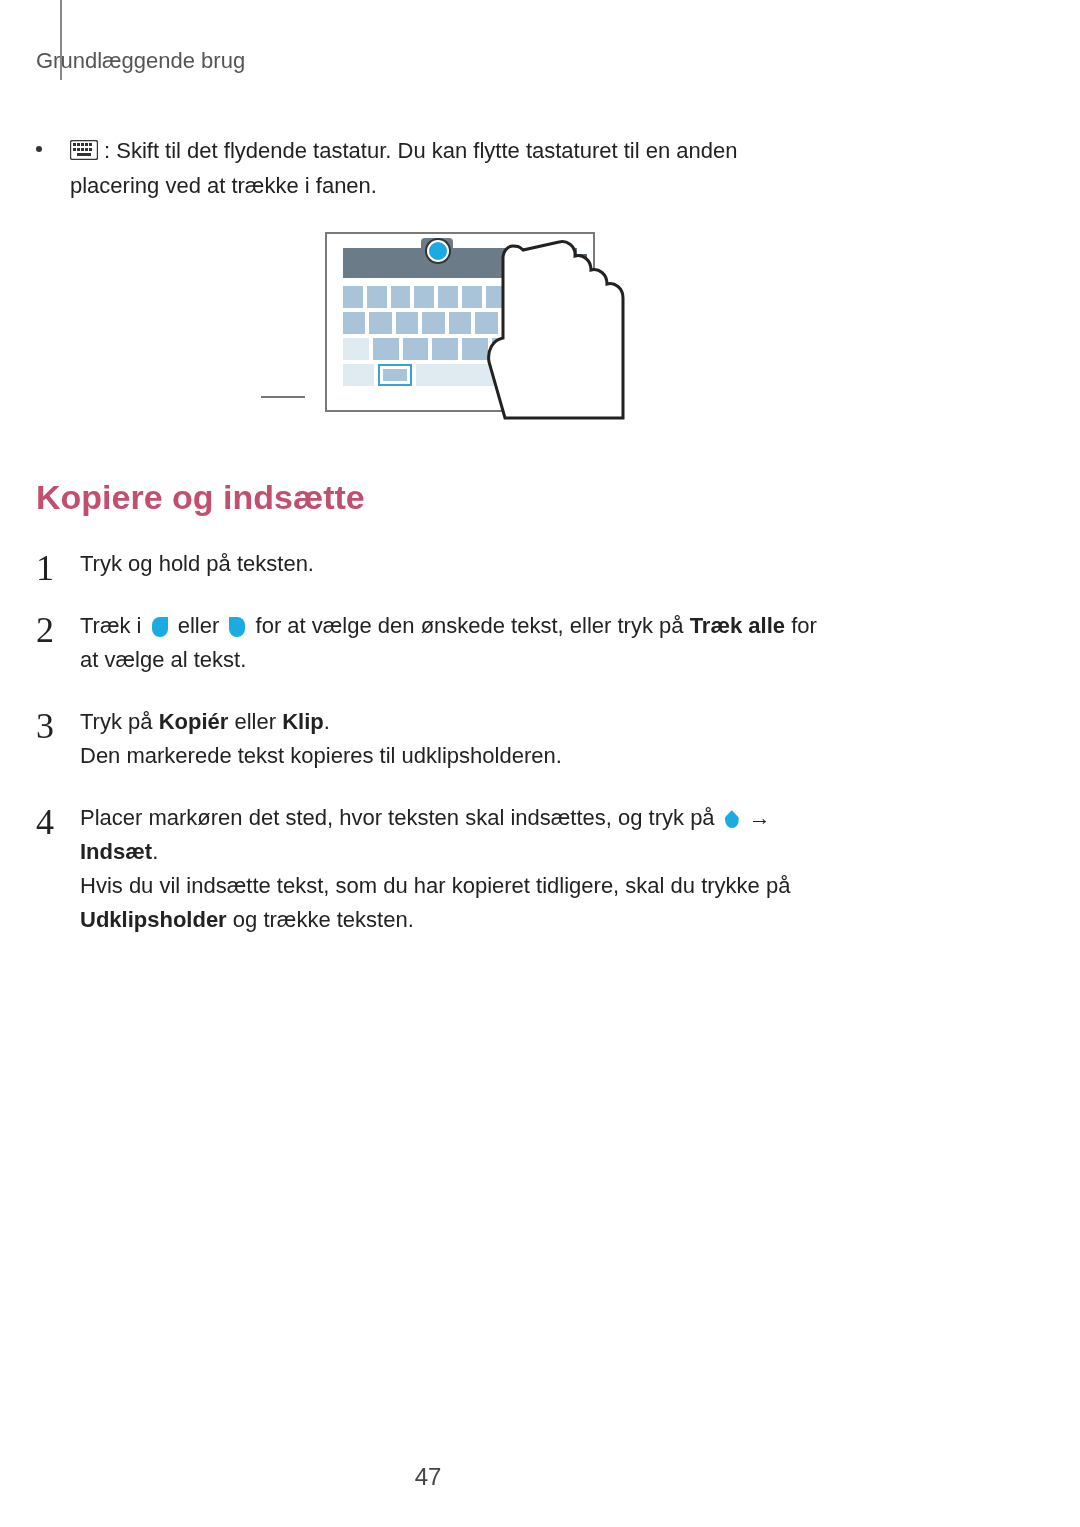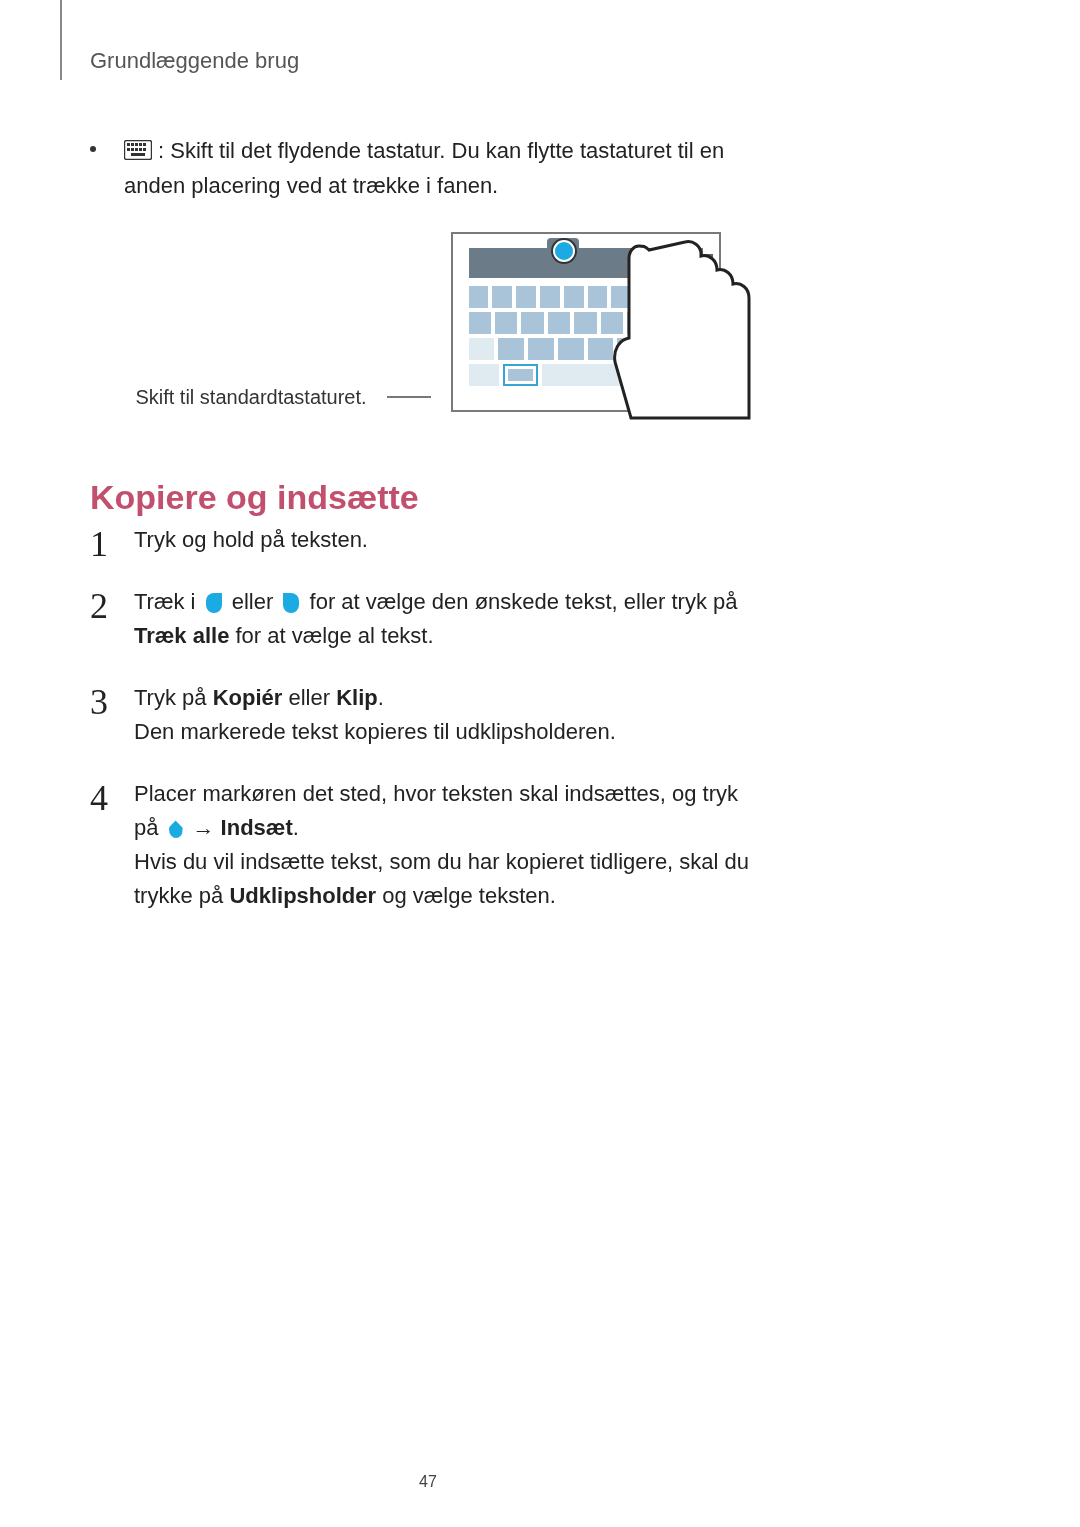--- a/index.html
+++ b/index.html
@@ -1,17 +1,17 @@
 <!DOCTYPE html>
 <html><head>
 <meta charset="utf-8">
 <style>
   * { box-sizing: border-box; margin: 0; padding: 0; }
   html, body { width: 1080px; height: 1527px; background: #fff; font-family: Arial, Helvetica, sans-serif; color: #222; }
-  .page { position: relative; width: 856px; height: 1527px; padding: 0 90px; border-radius: 23px; }
+  .page { position: relative; width: 856px; height: 1527px; padding: 0 36px; border-radius: 23px; }
   .side-rule { position: absolute; left: 60px; top: 0; width: 2px; height: 80px; background: #888; }
   .header { padding-top: 48px; font-size: 22px; color: #555; }
   .content { margin-top: 60px; font-size: 22px; line-height: 1.5; }
   .bullet-row { display: flex; align-items: flex-start; gap: 28px; }
   .bullet-dot { width: 6px; height: 6px; background: #333; border-radius: 50%; margin-top: 12px; flex: none; }
   .kb-icon { display: inline-block; vertical-align: middle; margin-right: 6px; }
   .kb-illustration-wrap { display: flex; align-items: flex-end; justify-content: center; margin-top: 30px; gap: 20px; }
   .callout-text { font-size: 20px; color: #333; white-space: nowrap; }
   .callout-line { width: 44px; height: 2px; background: #777; margin-bottom: 14px; }
   .kb-frame { border: 2px solid #7a7a7a; width: 270px; height: 180px; position: relative; background: #fff; }
@@ -22,31 +22,31 @@
   .kb-row.r2 { top: 78px; }
   .kb-row.r3 { top: 104px; }
   .kb-row.r4 { top: 130px; }
   .key { background: #a9c3d8; flex: 1; }
   .key.sp { flex: 3; background: #dfeaf1; }
   .key.sh { background: #dfeaf1; }
   .key.hl { border: 2px solid #3aa3d4; background: #fff; position: relative; }
   .key.hl::after { content: ""; position: absolute; inset: 3px; background: #a9c3d8; }
   .hand { position: absolute; right: -40px; top: -6px; width: 180px; height: 200px; }
   .touch-dot { position: absolute; left: 100px; top: 6px; width: 22px; height: 22px; background: #1babe2; border: 2px solid #fff; border-radius: 50%; box-shadow: 0 0 0 2px #333; }
-  h2.section { color: #c24f6e; font-size: 34px; font-weight: 700; margin-top: 60px; }
+  h2.section { color: #c24f6e; font-size: 34px; font-weight: 700; margin-top: 60px; margin-bottom: 24px; }
   ol.steps { list-style: none; counter-reset: step; }
   ol.steps > li { position: relative; padding-left: 44px; margin-bottom: 28px; font-size: 22px; line-height: 1.55; }
   ol.steps > li::before { counter-increment: step; content: counter(step); position: absolute; left: 0; top: -6px; font-size: 36px; font-weight: 400; color: #222; font-family: Georgia, 'Times New Roman', serif; }
   .handle { display: inline-block; width: 16px; height: 20px; background: #1babe2; vertical-align: middle; margin: 0 4px; }
   .handle.left { border-radius: 8px 0 8px 8px; }
   .handle.right { border-radius: 0 8px 8px 8px; }
   .handle.center { border-radius: 8px 8px 8px 8px / 10px 10px 10px 10px; width: 14px; height: 18px; clip-path: polygon(50% 0, 100% 40%, 100% 100%, 0 100%, 0 40%); }
   .arrow { display: inline-block; margin: 0 6px; font-size: 22px; }
   b { font-weight: 700; }
-  .page-num { position: absolute; bottom: 36px; left: 0; right: 0; text-align: center; font-size: 16px; color: #444; }
+  .page-num { position: absolute; bottom: 36px; left: 0; right: 0; text-align: center; font-size: 24px; color: #444; }
   .chev-box { position:absolute; right:6px; top:20px; width:18px; height:18px; background:#57656f; color:#fff; font-size:12px; line-height:18px; text-align:center;}
 </style>
 </head>
 <body>
 
 <div class="page">
   <div class="side-rule"></div>
   <div class="header">Grundlæggende brug</div>
 
   <div class="content">
@@ -66,21 +66,20 @@
               <rect x="11" y="8" width="3" height="3" fill="#333"></rect>
               <rect x="15" y="8" width="3" height="3" fill="#333"></rect>
               <rect x="19" y="8" width="3" height="3" fill="#333"></rect>
             <rect x="7" y="13" width="14" height="3" fill="#333"></rect>
           </svg>
         </span><span>: Skift til det flydende tastatur. Du kan flytte tastaturet til en anden placering ved at trække i fanen.</span>
       </div>
     </div>
 
     <div class="kb-illustration-wrap">
-      <span class="callout-text">Skift til standardtastaturet.</span>
       <span class="callout-line"></span>
       <div class="kb-frame">
         <div class="kb-tab"></div>
         <div class="kb-top"></div>
         <div class="chev-box">›</div>
         <div class="kb-row r1">
             <div class="key"></div>
             <div class="key"></div>
             <div class="key"></div>
             <div class="key"></div>
@@ -132,19 +131,19 @@
       <li><span>Tryk og hold på teksten.</span></li>
       <li>
         <span>Træk i </span><span class="handle left"></span><span> eller </span><span class="handle right"></span><span> for at vælge den ønskede tekst, eller tryk på </span><b>Træk alle</b><span> for at vælge al tekst.</span>
       </li>
       <li>
         <span>Tryk på </span><b>Kopiér</b><span> eller </span><b>Klip</b><span>.</span><br>
         <span>Den markerede tekst kopieres til udklipsholderen.</span>
       </li>
       <li>
         <span>Placer markøren det sted, hvor teksten skal indsættes, og tryk på </span><span class="handle center"></span><span class="arrow">→</span><b>Indsæt</b><span>.</span><br>
-        <span>Hvis du vil indsætte tekst, som du har kopieret tidligere, skal du trykke på </span><b>Udklipsholder</b><span> og vælge teksten.</span>
+        <span>Hvis du vil indsætte tekst, som du har kopieret tidligere, skal du trykke på </span><b>Udklipsholder</b><span> og trække teksten.</span>
       </li>
     </ol>
   </div>
 
   <div class="page-num">47</div>
 </div>
 
 </body></html>

